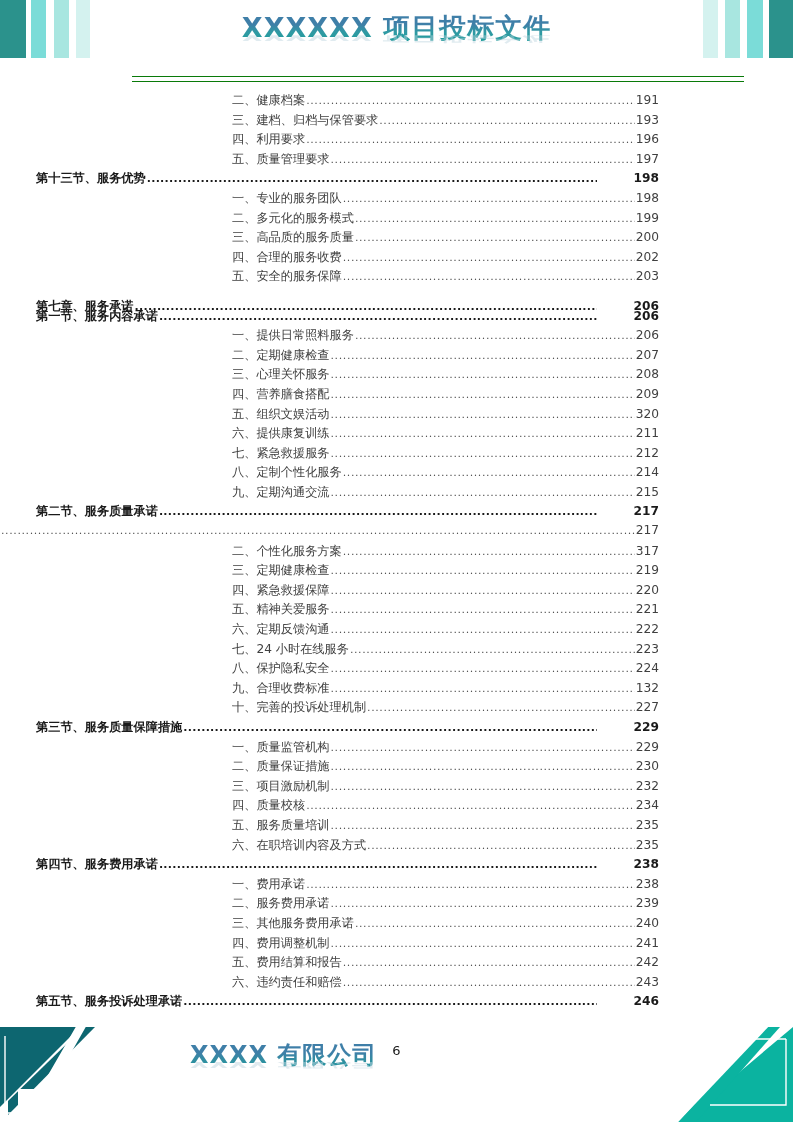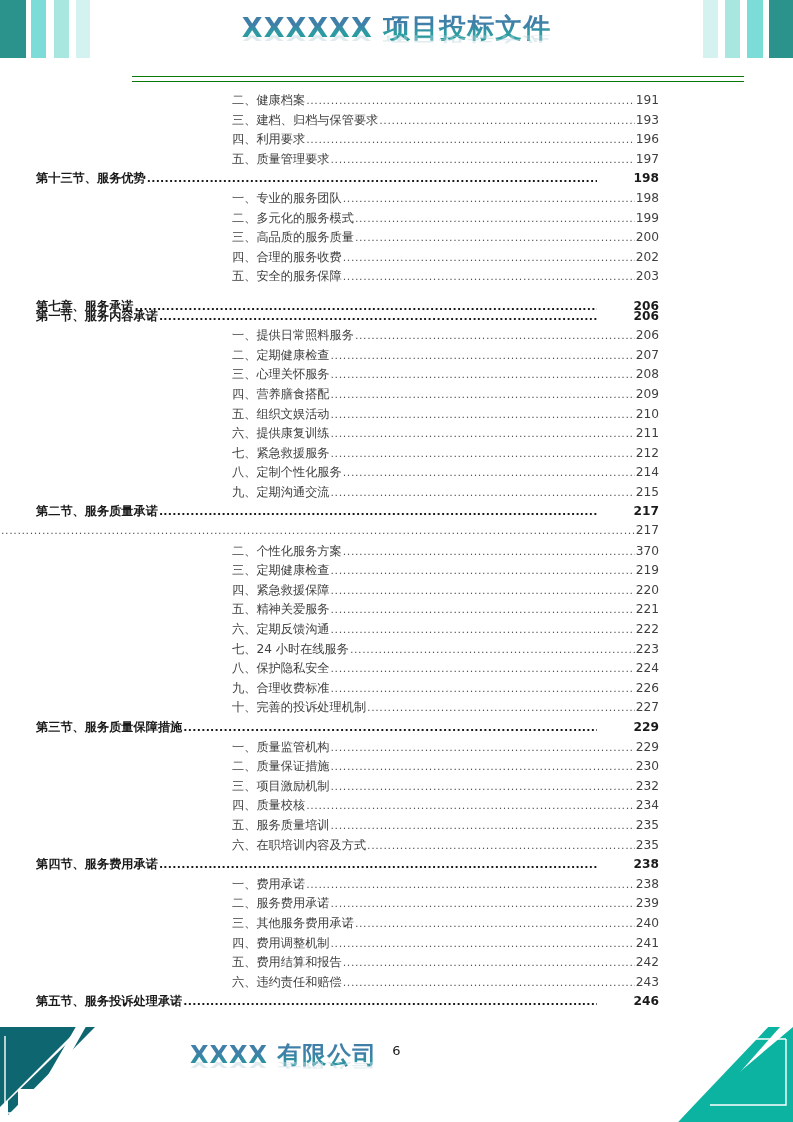--- a/index.html
+++ b/index.html
@@ -288,21 +288,21 @@
         <span class="toc-page">208</span>
       </div>
       <div class="toc-row lvl-item">
         <span class="toc-label">四、营养膳食搭配</span>
         <span class="toc-leader"></span>
         <span class="toc-page">209</span>
       </div>
       <div class="toc-row lvl-item">
         <span class="toc-label">五、组织文娱活动</span>
         <span class="toc-leader"></span>
-        <span class="toc-page">210</span>
+        <span class="toc-page">320</span>
       </div>
       <div class="toc-row lvl-item">
         <span class="toc-label">六、提供康复训练</span>
         <span class="toc-leader"></span>
         <span class="toc-page">211</span>
       </div>
       <div class="toc-row lvl-item">
         <span class="toc-label">七、紧急救援服务</span>
         <span class="toc-leader"></span>
         <span class="toc-page">212</span>
@@ -322,21 +322,21 @@
         <span class="toc-leader"></span>
         <span class="toc-page">217</span>
       </div>
       <div class="toc-row lvl-item">
         <span class="toc-leader"></span>
         <span class="toc-page">217</span>
       </div>
       <div class="toc-row lvl-item">
         <span class="toc-label">二、个性化服务方案</span>
         <span class="toc-leader"></span>
-        <span class="toc-page">370</span>
+        <span class="toc-page">317</span>
       </div>
       <div class="toc-row lvl-item">
         <span class="toc-label">三、定期健康检查</span>
         <span class="toc-leader"></span>
         <span class="toc-page">219</span>
       </div>
       <div class="toc-row lvl-item">
         <span class="toc-label">四、紧急救援保障</span>
         <span class="toc-leader"></span>
         <span class="toc-page">220</span>
@@ -357,21 +357,21 @@
         <span class="toc-page">223</span>
       </div>
       <div class="toc-row lvl-item">
         <span class="toc-label">八、保护隐私安全</span>
         <span class="toc-leader"></span>
         <span class="toc-page">224</span>
       </div>
       <div class="toc-row lvl-item">
         <span class="toc-label">九、合理收费标准</span>
         <span class="toc-leader"></span>
-        <span class="toc-page">226</span>
+        <span class="toc-page">132</span>
       </div>
       <div class="toc-row lvl-item">
         <span class="toc-label">十、完善的投诉处理机制</span>
         <span class="toc-leader"></span>
         <span class="toc-page">227</span>
       </div>
       <div class="toc-row lvl-section bold">
         <span class="toc-label">第三节、服务质量保障措施</span>
         <span class="toc-leader"></span>
         <span class="toc-page">229</span>

